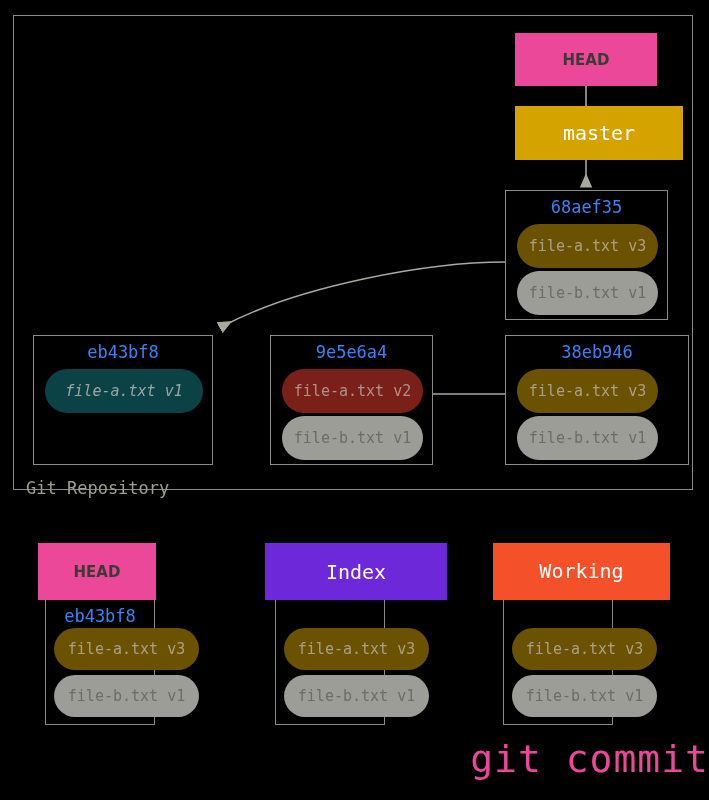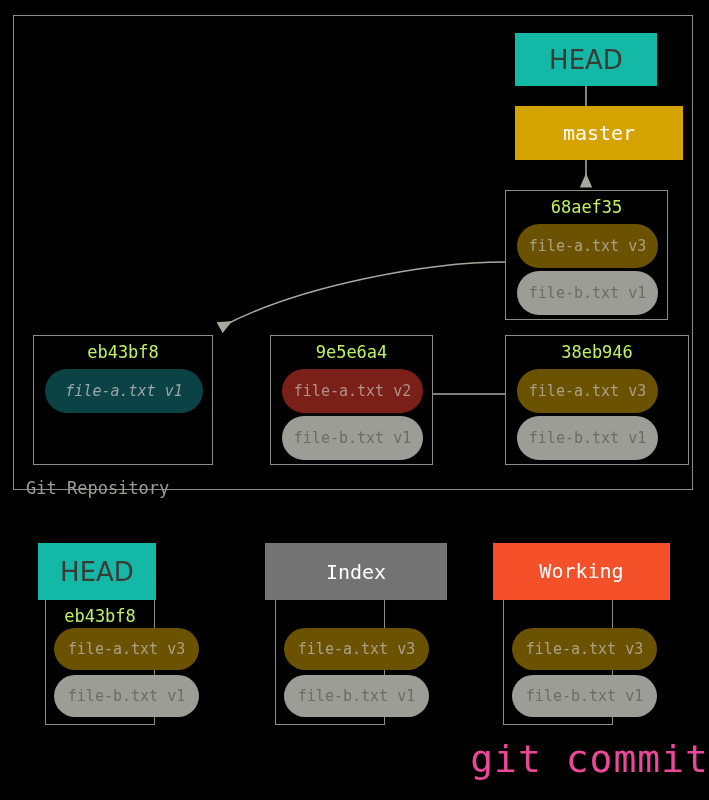--- a/index.html
+++ b/index.html
@@ -9,30 +9,30 @@
 
   
   .repo-frame{position:absolute;left:13px;top:15px;width:680px;height:475px;
               border:1.5px solid #8c8c84;box-sizing:border-box;}
   .repo-label{position:absolute;left:26px;top:478px;font-size:17px;color:#9c9c93;
               letter-spacing:0px;white-space:nowrap;}
 
   
   .ref-box{position:absolute;box-sizing:border-box;display:flex;
            align-items:center;justify-content:center;text-align:center;}
-  .ref-head{background:#14b8a6;color:#3b3b36;font-family:"DejaVu Sans","Liberation Sans",sans-serif;
-            font-size:26px;font-weight:400;}
+  .ref-head{background:#ec4899;color:#3b3b36;font-family:"DejaVu Sans","Liberation Sans",sans-serif;
+            font-size:15px;font-weight:700;}
   .ref-master{background:#d4a300;color:#ffffff;font-size:20px;}
-  .ref-index{background:#737373;color:#ffffff;font-size:20px;}
+  .ref-index{background:#6d28d9;color:#ffffff;font-size:20px;}
   .ref-wd{background:#f4502a;color:#ffffff;font-size:20px;line-height:1.12;}
 
   .commit-box{position:absolute;box-sizing:border-box;border:1.5px solid #8c8c84;
               background:#000;}
   .commit-id{position:absolute;left:0;right:0;top:6px;text-align:center;
-             font-size:17px;color:#bef264;}
+             font-size:17px;color:#3b82f6;}
 
   .pill{position:absolute;box-sizing:border-box;border-radius:26px;
         display:flex;align-items:center;justify-content:center;
         font-size:15px;white-space:nowrap;}
   .pill-teal{background:#0a4246;color:#9aa6a4;font-style:italic;}
   .pill-red{background:#7a2019;color:#b09089;}
   .pill-gold{background:#6b5200;color:#aaa088;}
   .pill-gray{background:#9d9d97;color:#6d6d68;}
 
   

